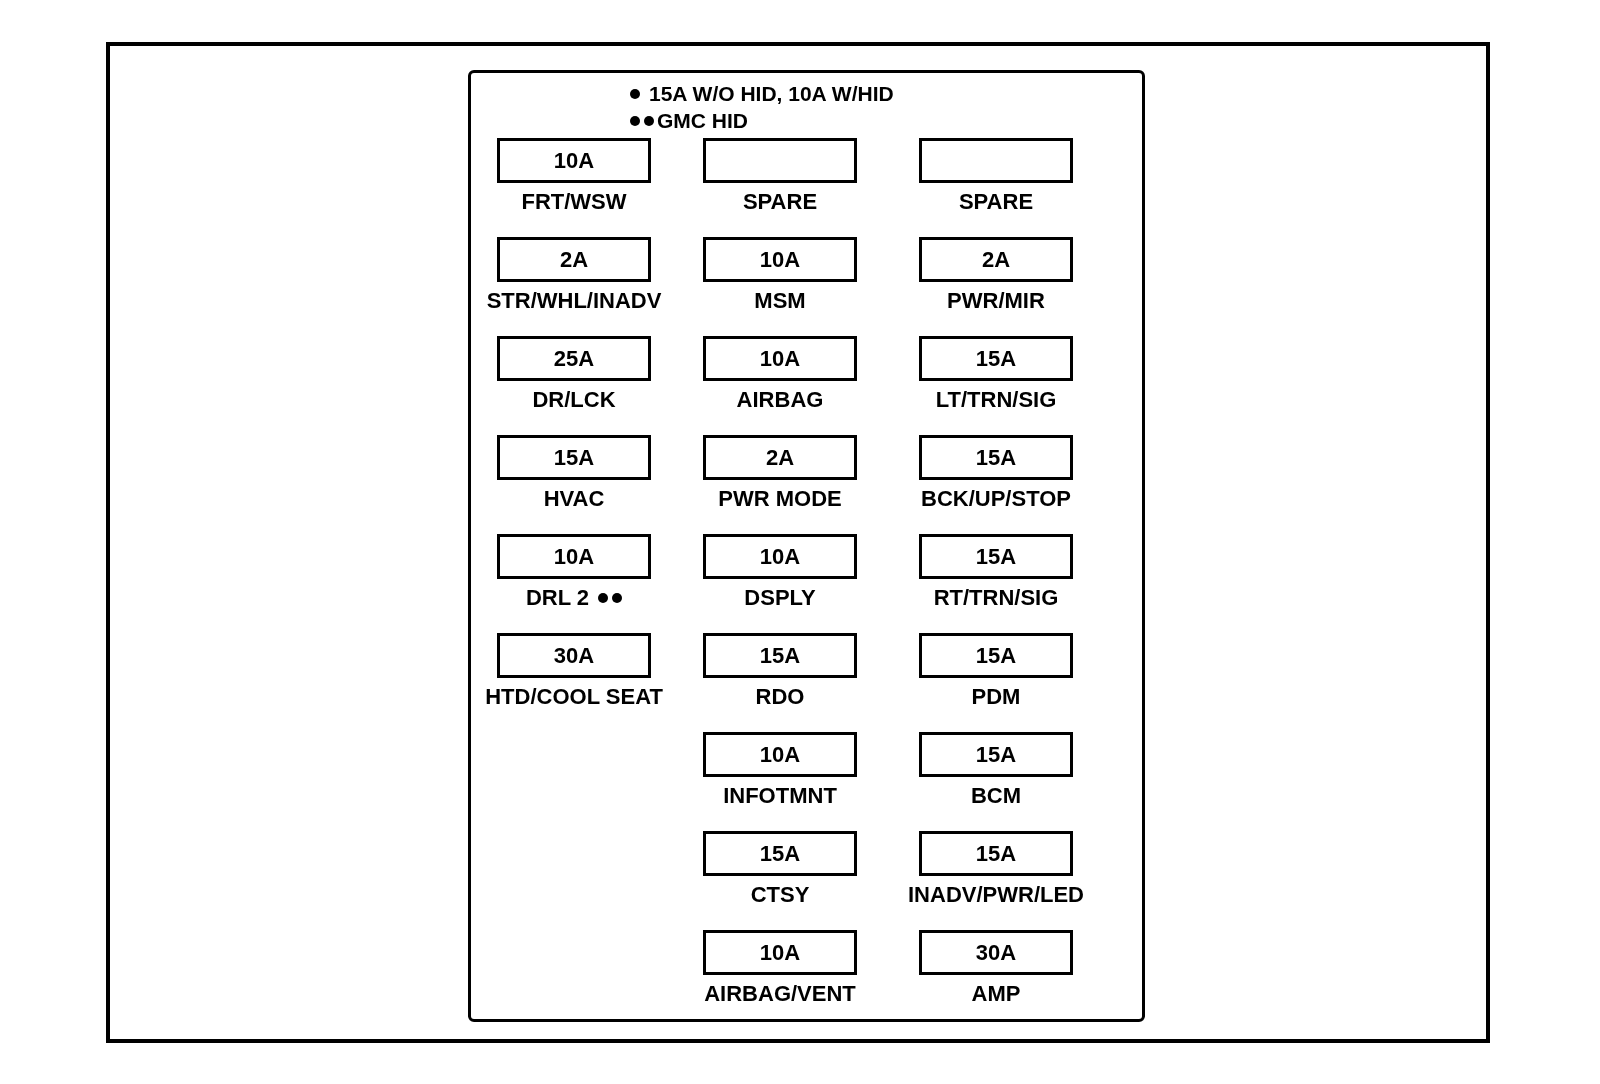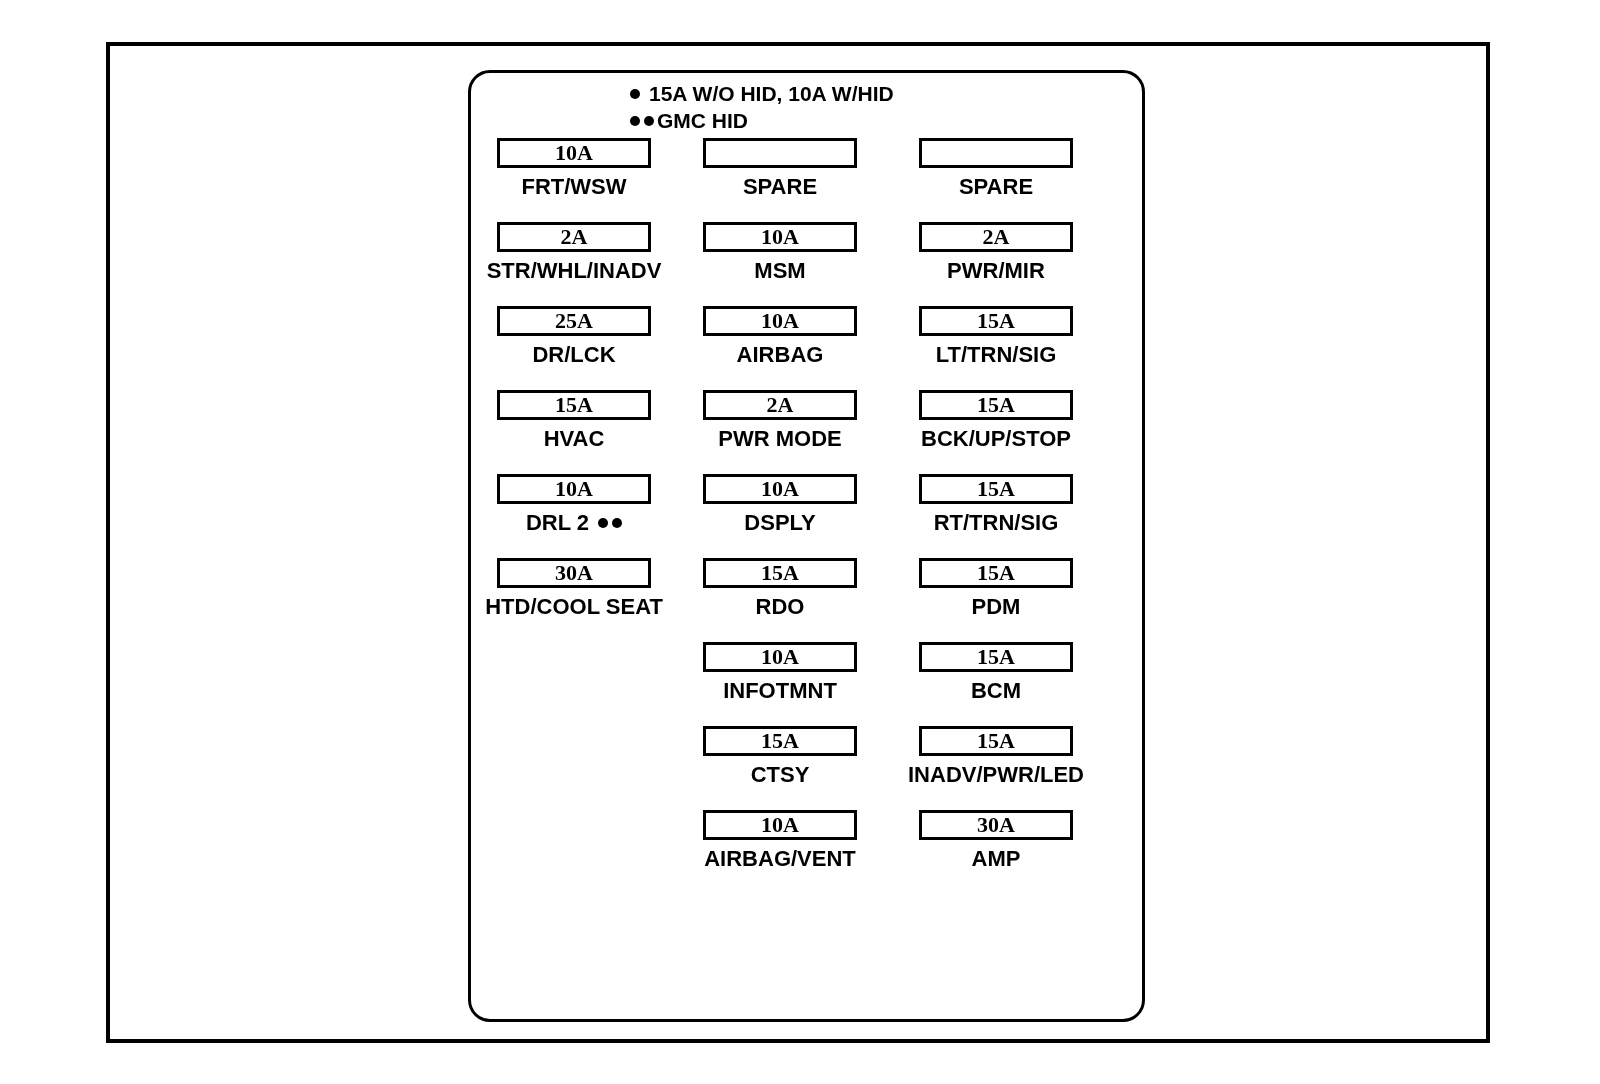--- a/index.html
+++ b/index.html
@@ -30,21 +30,21 @@
     border: 4px solid var(--line);
     background: var(--bg);
   }
   .panel {
     position: absolute;
     left: 358px;
     top: 24px;
     width: 677px;
     height: 952px;
     border: 3px solid var(--line);
-    border-radius: 22px;
+    border-radius: 6px;
     background: var(--bg);
   }
   .legend {
     position: absolute;
     left: 159px;
     top: 7px;
   }
   .legend-line {
     display: flex;
     align-items: center;
@@ -77,28 +77,27 @@
   .col-0 { left: 26px; }
   .col-1 { left: 232px; }
   .col-2 { left: 448px; }
   .fuse {
     display: flex;
     flex-direction: column;
     align-items: center;
   }
   .fuse-box {
     width: 154px;
-    height: 30px;
+    height: 45px;
     border: 3px solid var(--line);
     display: flex;
     align-items: center;
     justify-content: center;
     background: var(--bg);
     flex: 0 0 auto;
-    font-family: Liberation Serif, serif;
   }
   .amp {
     font-size: 22px;
     white-space: nowrap;
   }
   .fuse-label-row {
     margin-top: 6px;
     height: 26px;
     display: flex;
     align-items: center;

